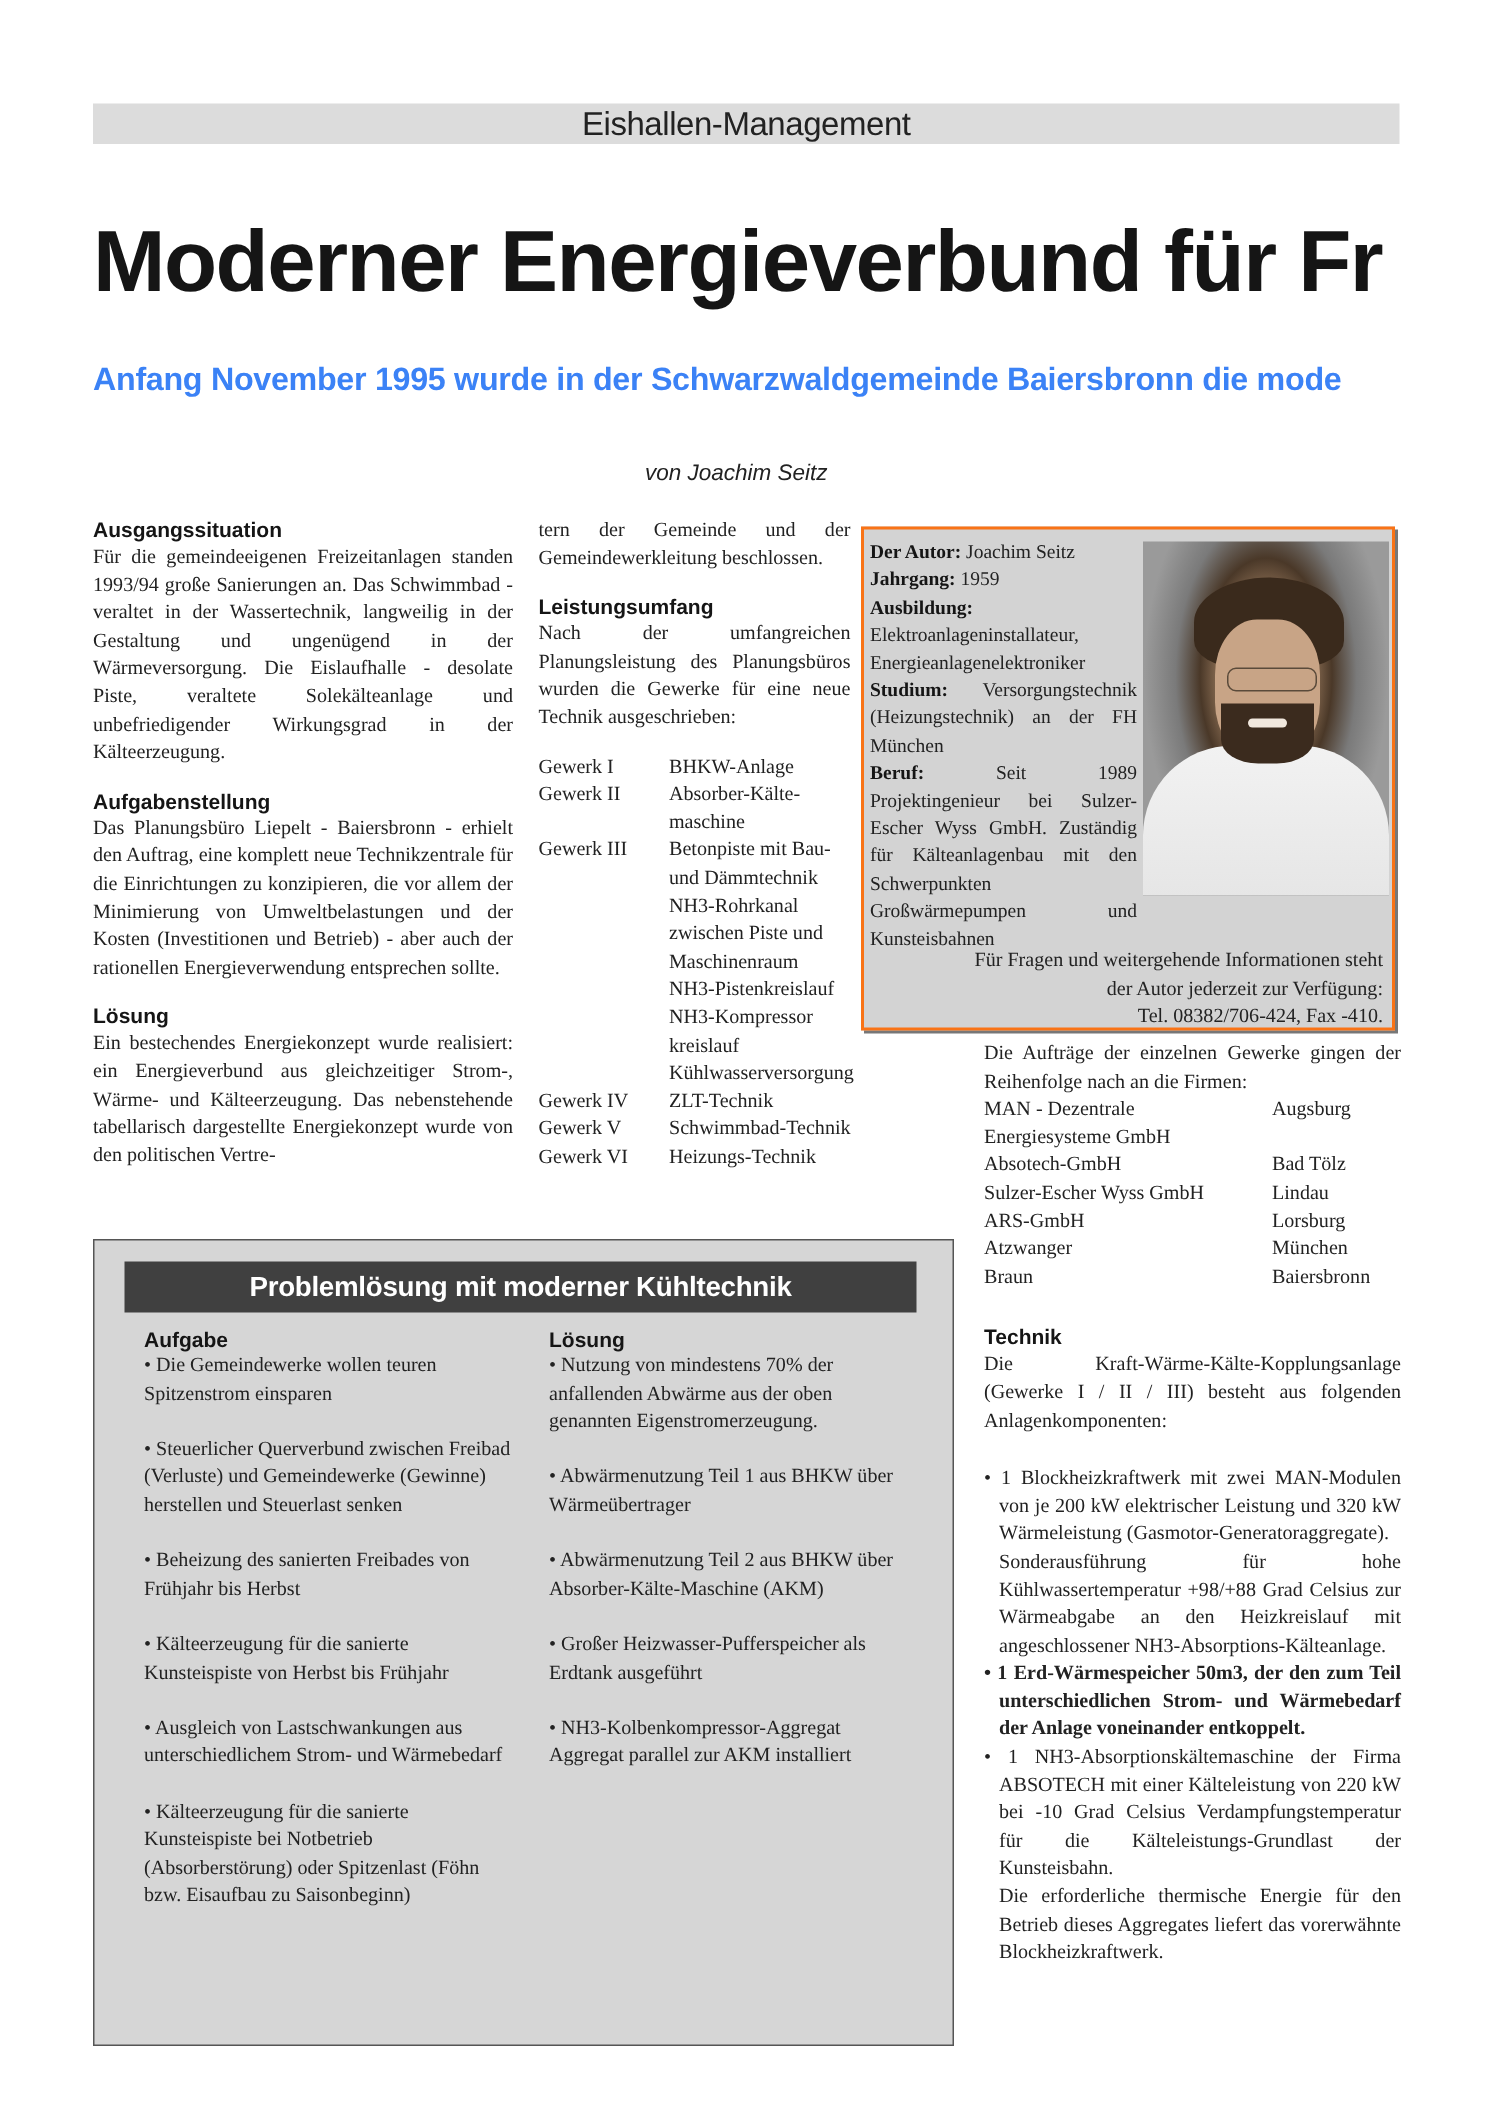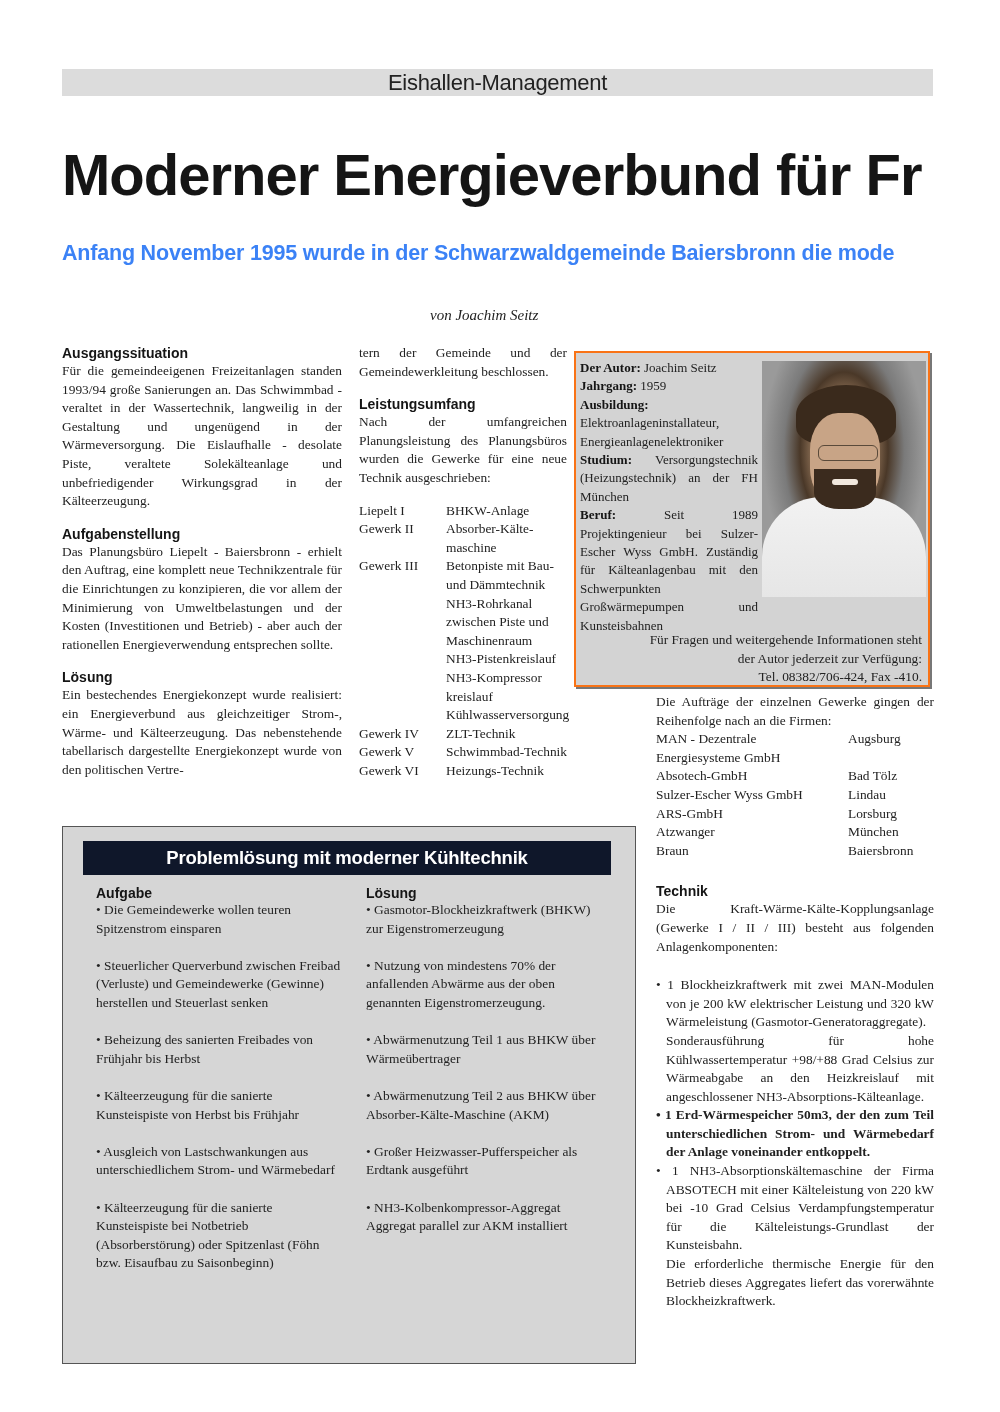--- a/index.html
+++ b/index.html
@@ -3,21 +3,21 @@
 <meta charset="utf-8">
 <style>
   html, body { margin: 0; padding: 0; background: #ffffff; }
   body { width: 1000px; height: 1412px; position: relative; overflow: hidden; color: #1a1a1a; }
 
   .section-bar { position: absolute; left: 62px; top: 69px; width: 871px; height: 27px; background: #dcdcdc; display: flex; align-items: center; justify-content: center; }
   .section-bar span { font-family: "Liberation Sans", sans-serif; font-size: 22px; color: #222; letter-spacing: -0.3px; }
 
   .headline { position: absolute; left: 62px; top: 146px; white-space: nowrap; font-family: "Liberation Sans", sans-serif; font-weight: bold; font-size: 58px; letter-spacing: -1px; color: #151515; line-height: 1; }
   .lead { position: absolute; left: 62px; top: 238px; white-space: nowrap; font-family: "Liberation Sans", sans-serif; font-weight: bold; font-size: 21.5px; line-height: 30px; color: #3b82f6; letter-spacing: -0.2px; }
-  .byline { position: absolute; left: 430px; top: 307px; font-family: Liberation Serif, serif; font-style: italic; font-size: 15px; color: #222; }
+  .byline { position: absolute; left: 430px; top: 307px; font-family: Liberation Sans, sans-serif; font-style: italic; font-size: 15px; color: #222; }
 
   .col { position: absolute; font-family: "Liberation Serif", serif; font-size: 13.4px; line-height: 18.6px; color: #222; text-align: justify; }
   .col h3 { font-family: "Liberation Sans", sans-serif; font-weight: bold; font-size: 14px; margin: 0; line-height: 18px; color: #151515; text-align: left; }
   .col p { margin: 0 0 14px 0; }
 
   .gewerk { display: grid; grid-template-columns: 87px 1fr; font-family: "Liberation Serif", serif; font-size: 13.4px; line-height: 18.6px; text-align: left; }
   .gewerk .g-label { grid-column: 1; }
   .gewerk .g-items { grid-column: 2; }
   .gewerk .g-items div { }
 
@@ -29,21 +29,21 @@
   .author-photo .face { position: absolute; left: 48px; top: 52px; width: 70px; height: 92px; background: #c8a486; border-radius: 40%; }
   .author-photo .hair { position: absolute; left: 34px; top: 24px; width: 100px; height: 60px; background: #3a2a1c; border-radius: 50% 50% 30% 30%; }
   .author-photo .beard { position: absolute; left: 52px; top: 108px; width: 62px; height: 40px; background: #3b2b1e; border-radius: 0 0 40% 40%; }
   .author-photo .mouth { position: absolute; left: 70px; top: 118px; width: 26px; height: 6px; background: #f1e8de; border-radius: 4px; }
   .author-photo .glasses { position: absolute; left: 56px; top: 84px; width: 58px; height: 14px; border: 1px solid #5a4a3a; border-radius: 6px; }
   .author-contact { position: absolute; right: 6px; top: 278px; width: 330px; text-align: right; font-family: "Liberation Serif", serif; font-size: 13.4px; line-height: 18.6px; color: #222; }
 
   .firms { display: grid; grid-template-columns: 192px 1fr; text-align: left; }
 
   .problem-box { position: absolute; left: 62px; top: 826px; width: 574px; height: 538px; background: #d6d6d6; border: 1px solid #555; box-sizing: border-box; }
-  .problem-title { position: absolute; left: 20px; top: 14px; width: 528px; height: 34px; background: #0f172a; color: #ffffff; font-family: "Liberation Sans", sans-serif; font-weight: bold; font-size: 18.5px; display: flex; align-items: center; justify-content: center; letter-spacing: -0.2px; }
+  .problem-title { position: absolute; left: 20px; top: 14px; width: 528px; height: 34px; background: #404040; color: #ffffff; font-family: "Liberation Sans", sans-serif; font-weight: bold; font-size: 18.5px; display: flex; align-items: center; justify-content: center; letter-spacing: -0.2px; }
   .pcol { position: absolute; top: 58px; font-family: "Liberation Serif", serif; font-size: 13.4px; line-height: 18.6px; color: #222; }
   .pcol h4 { font-family: "Liberation Sans", sans-serif; font-weight: bold; font-size: 14px; margin: 0; line-height: 16px; color: #151515; }
   .pcol .pitem { margin-bottom: 18.6px; }
   .pcol-left { left: 33px; width: 250px; }
   .pcol-right { left: 303px; width: 240px; }
 
   .footer { position: absolute; left: 40px; top: 1372px; display: flex; align-items: flex-end; font-family: Liberation Sans, sans-serif; margin-top: 41px; }
   .footer .page-num { font-weight: bold; font-size: 16px; color: #151515; margin-right: 8px; }
   .footer .logo { width: 26px; height: 28px; margin-right: 6px; }
   .footer .mag { font-size: 15px; color: #222; }
@@ -70,21 +70,21 @@
   <p>Das Planungsbüro Liepelt - Baiersbronn - erhielt den Auftrag, eine komplett neue Technikzentrale für die Einrichtungen zu konzipieren, die vor allem der Minimierung von Umweltbelastungen und der Kosten (Investitionen und Betrieb) - aber auch der rationellen Energieverwendung entsprechen sollte.</p>
   <h3>Lösung</h3>
   <p>Ein bestechendes Energiekonzept wurde realisiert: ein Energieverbund aus gleichzeitiger Strom-, Wärme- und Kälteerzeugung. Das nebenstehende tabellarisch dargestellte Energiekonzept wurde von den politischen Vertre-</p>
 </div>
 
 <div class="col" style="left:359px; top:344px; width:208px;">
   <p>tern der Gemeinde und der Gemeindewerkleitung beschlossen.</p>
   <h3>Leistungsumfang</h3>
   <p>Nach der umfangreichen Planungsleistung des Planungsbüros wurden die Gewerke für eine neue Technik ausgeschrieben:</p>
   <div class="gewerk" id="gewerke">
-      <div class="g-label">Liepelt I</div>
+      <div class="g-label">Gewerk I</div>
       <div class="g-items">
         <div>BHKW-Anlage</div>
       </div>
       <div class="g-label">Gewerk II</div>
       <div class="g-items">
         <div>Absorber-Kälte-</div>
         <div>maschine</div>
       </div>
       <div class="g-label">Gewerk III</div>
       <div class="g-items">
@@ -174,21 +174,20 @@
         <div class="pitem">• Steuerlicher Querverbund zwischen Freibad (Verluste) und Gemeindewerke (Gewinne) herstellen und Steuerlast senken</div>
         <div class="pitem">• Beheizung des sanierten Freibades von Frühjahr bis Herbst</div>
         <div class="pitem">• Kälteerzeugung für die sanierte Kunsteispiste von Herbst bis Frühjahr</div>
         <div class="pitem">• Ausgleich von Lastschwankungen aus unterschiedlichem Strom- und Wärmebedarf</div>
         <div class="pitem">• Kälteerzeugung für die sanierte Kunsteispiste bei Notbetrieb (Absorberstörung) oder Spitzenlast (Föhn bzw. Eisaufbau zu Saisonbeginn)</div>
       </div>
   </div>
   <div class="pcol pcol-right">
     <h4>Lösung</h4>
     <div id="loesungen">
-        <div class="pitem">• Gasmotor-Blockheizkraftwerk (BHKW) zur Eigenstromerzeugung</div>
         <div class="pitem">• Nutzung von mindestens 70% der anfallenden Abwärme aus der oben genannten Eigenstromerzeugung.</div>
         <div class="pitem">• Abwärmenutzung Teil 1 aus BHKW über Wärmeübertrager</div>
         <div class="pitem">• Abwärmenutzung Teil 2 aus BHKW über Absorber-Kälte-Maschine (AKM)</div>
         <div class="pitem">• Großer Heizwasser-Pufferspeicher als Erdtank ausgeführt</div>
         <div class="pitem">• NH3-Kolbenkompressor-Aggregat Aggregat parallel zur AKM installiert</div>
       </div>
   </div>
 </div>
 
 <div class="footer">

